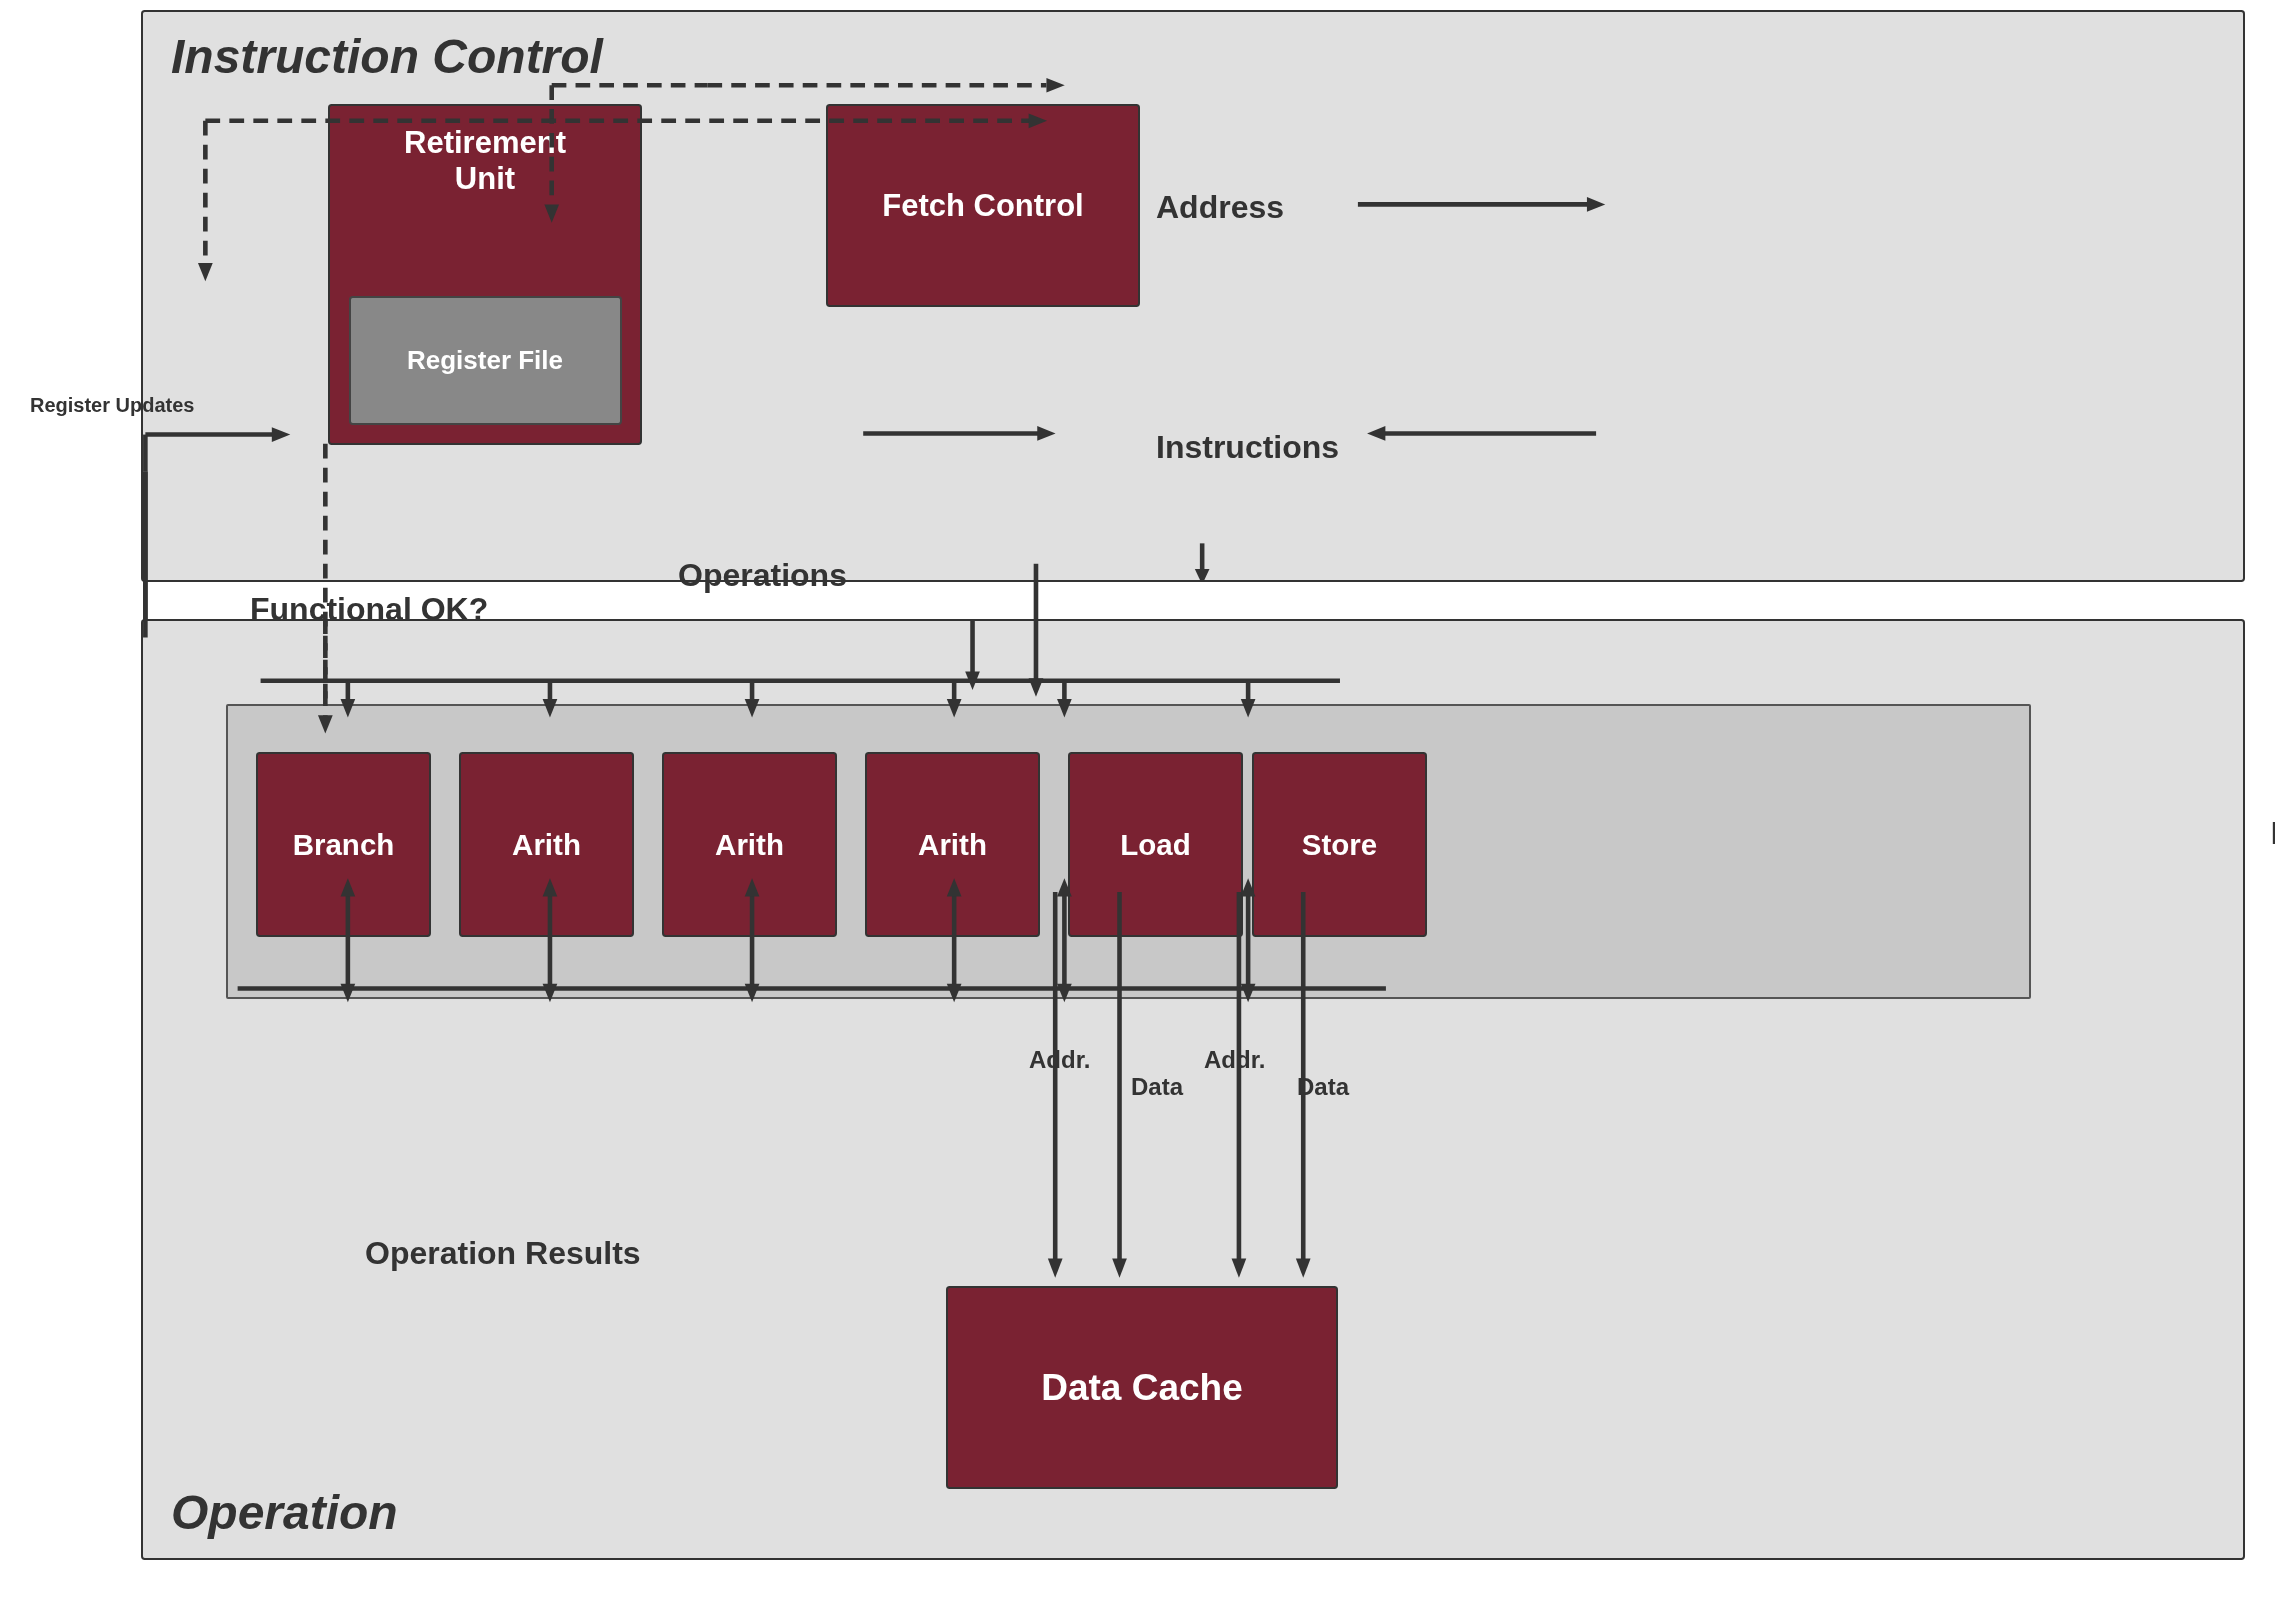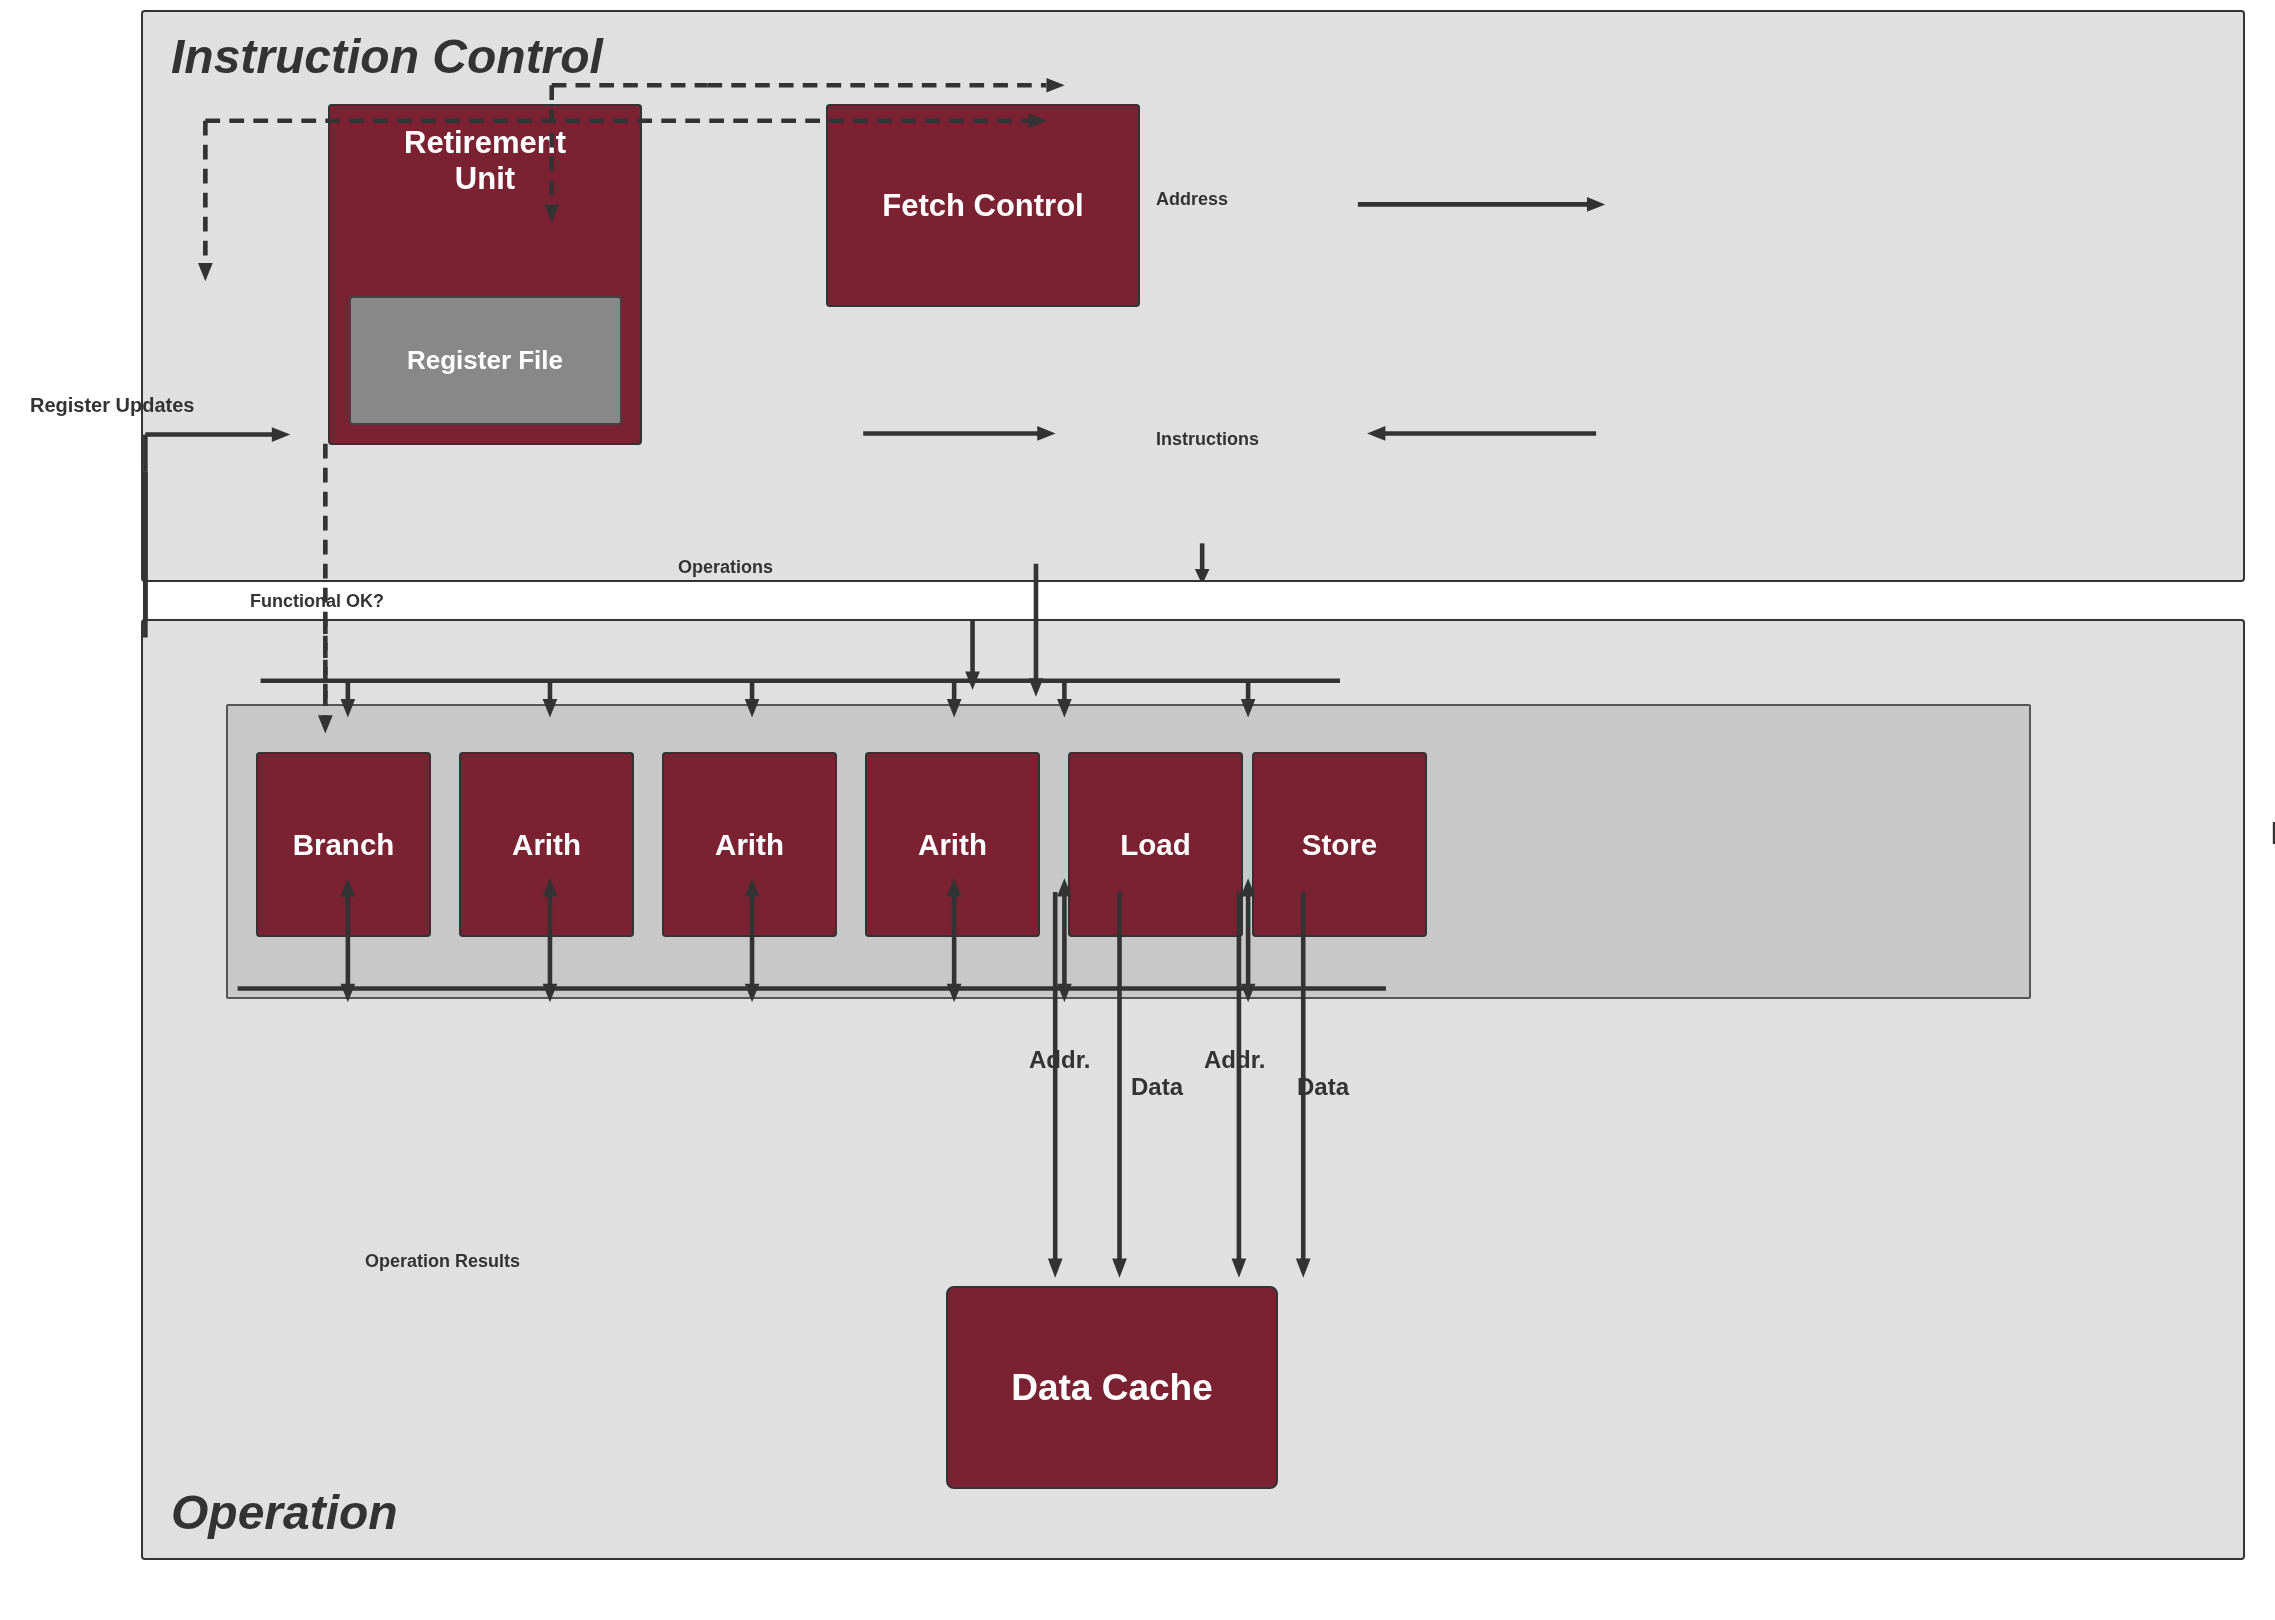--- a/index.html
+++ b/index.html
@@ -181,30 +181,29 @@
     .fu-arith1 { left: 231px; }
     .fu-arith2 { left: 434px; }
     .fu-arith3 { left: 637px; }
     .fu-load   { left: 840px; }
     .fu-store  { left: 1024px; }
 
     
     .data-cache {
       left: 803px;
       top: 665px;
-      width: 332px;
+      width: 392px;
       height: 203px;
       font-size: 37px;
-      border-radius: 8px;
     }
 
     
     .arrow-label {
       position: absolute;
-      font-size: 18px;
+      font-size: 32px;
       font-weight: bold;
       color: #333;
     }
 
     
     .arrows-svg {
       position: absolute;
       top: 0; left: 0;
       width: 100%;
       height: 100%;

